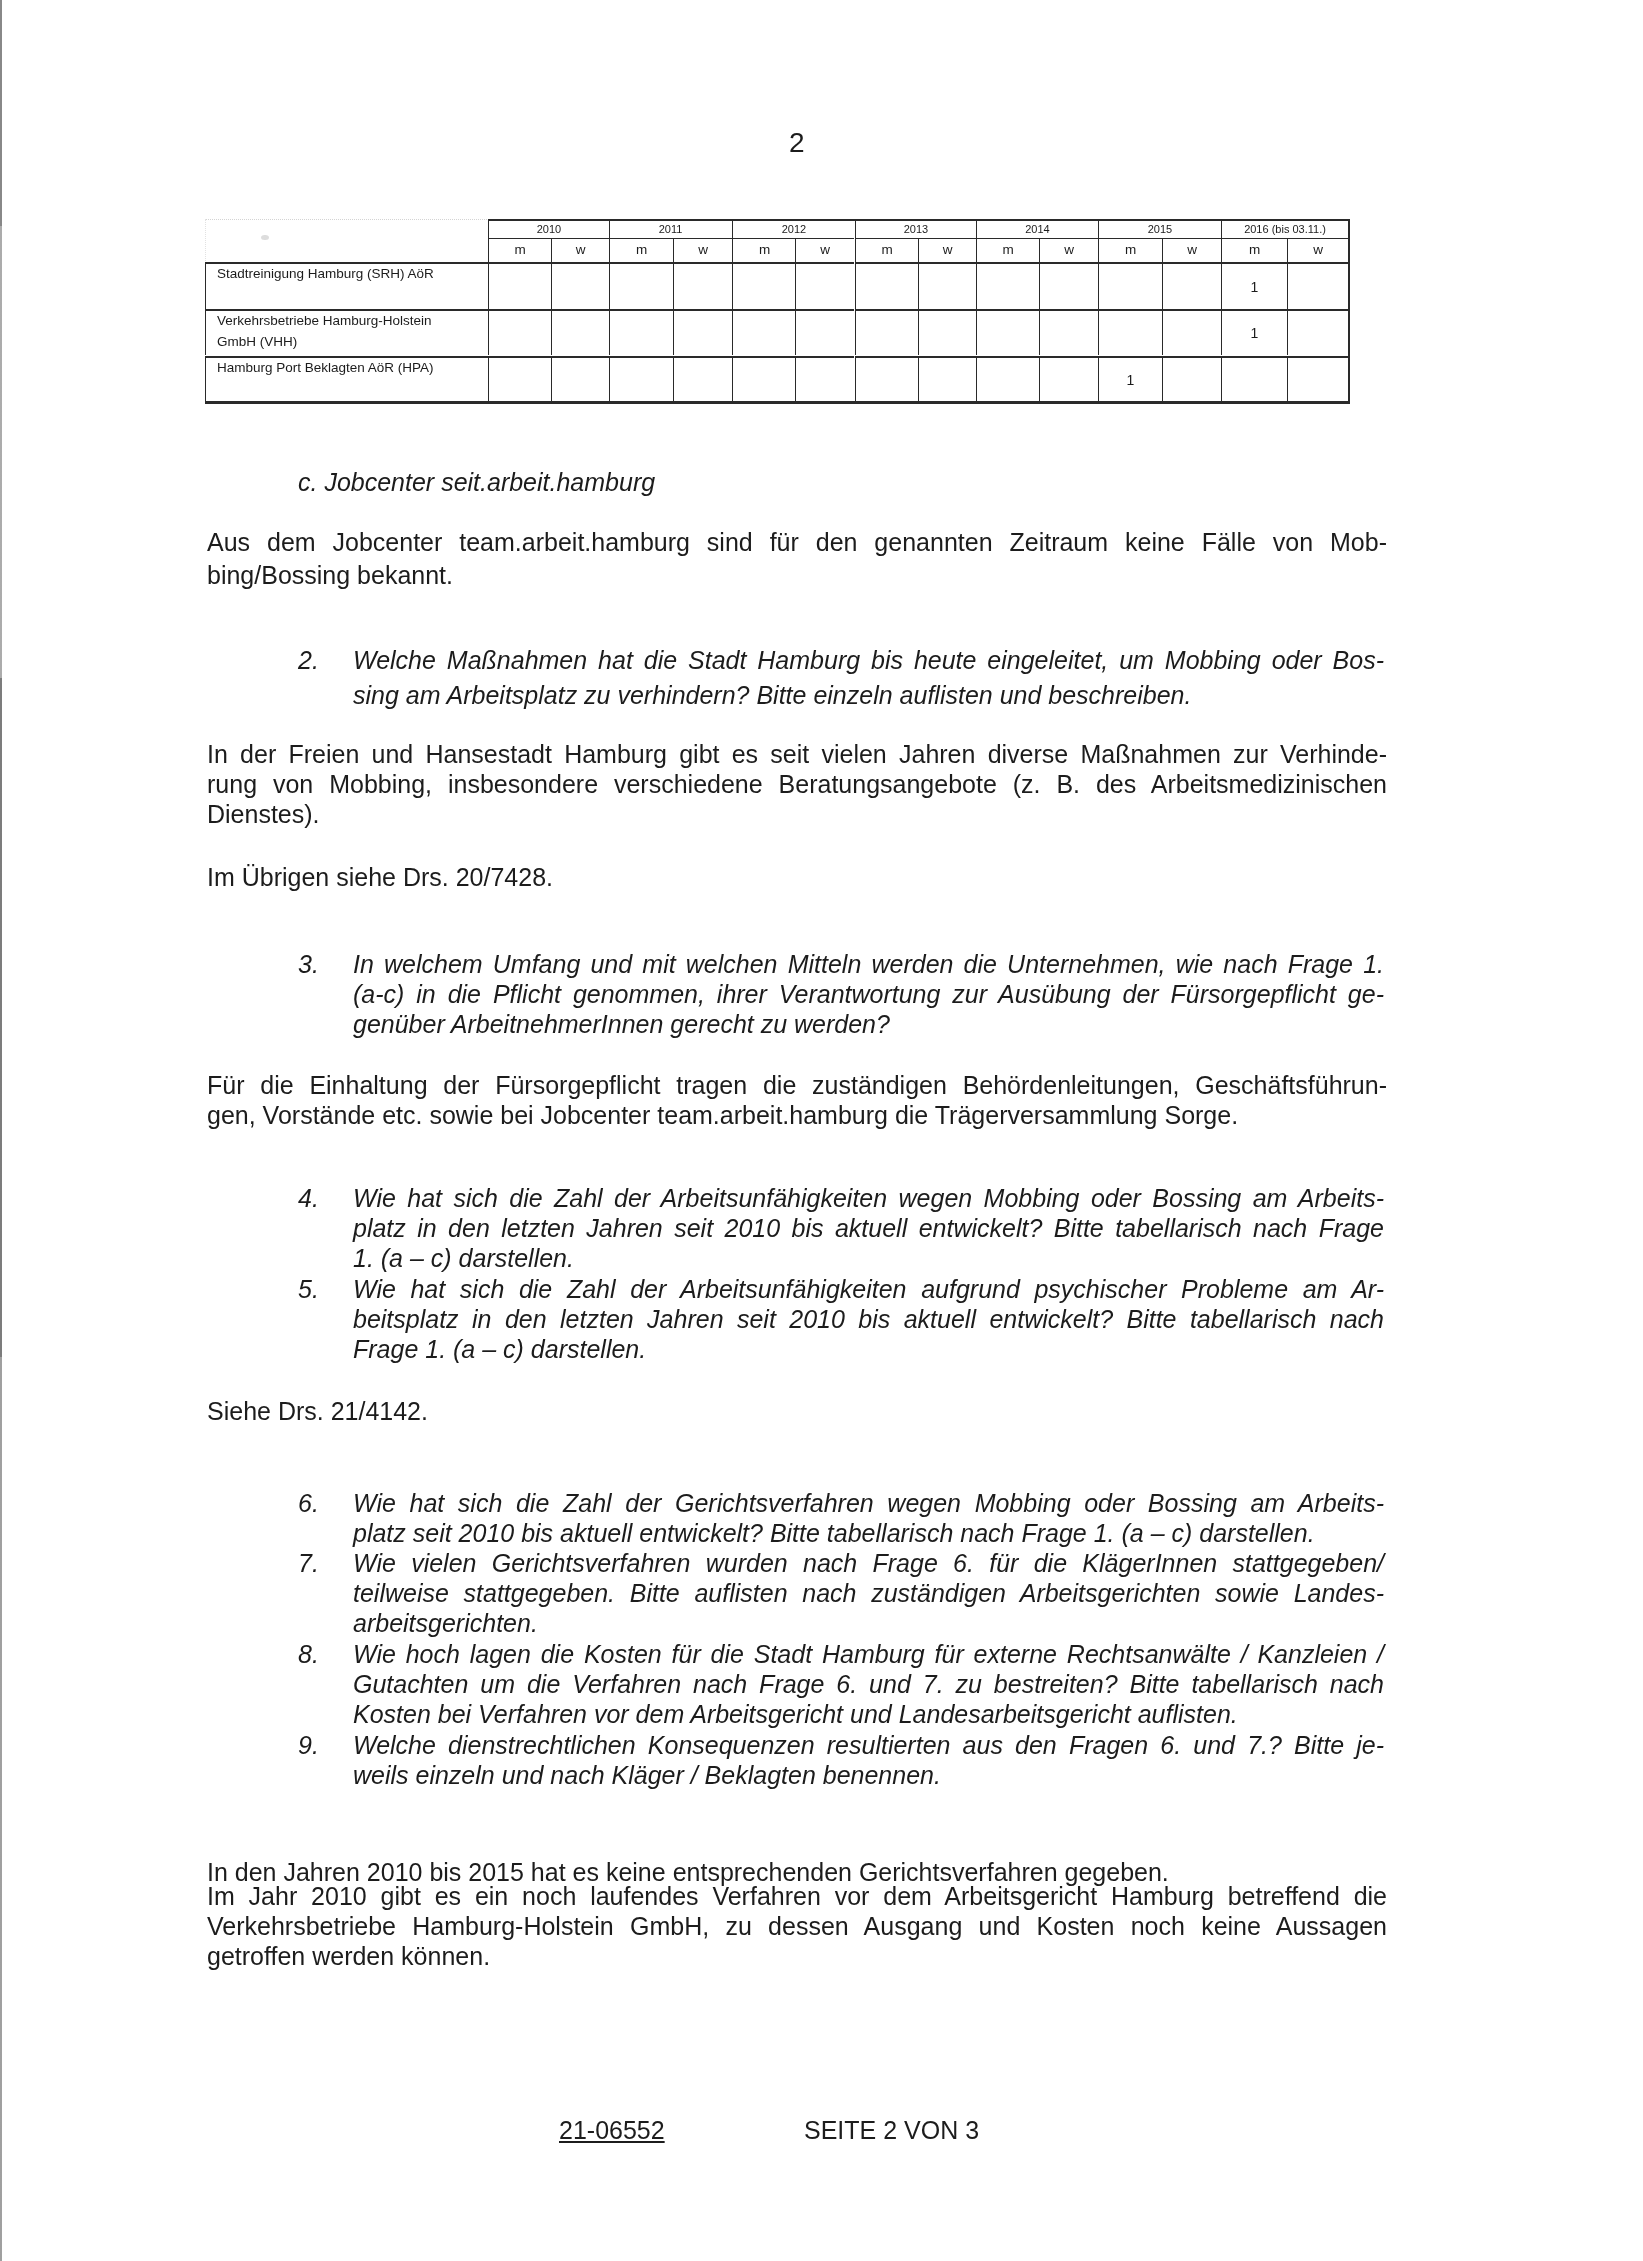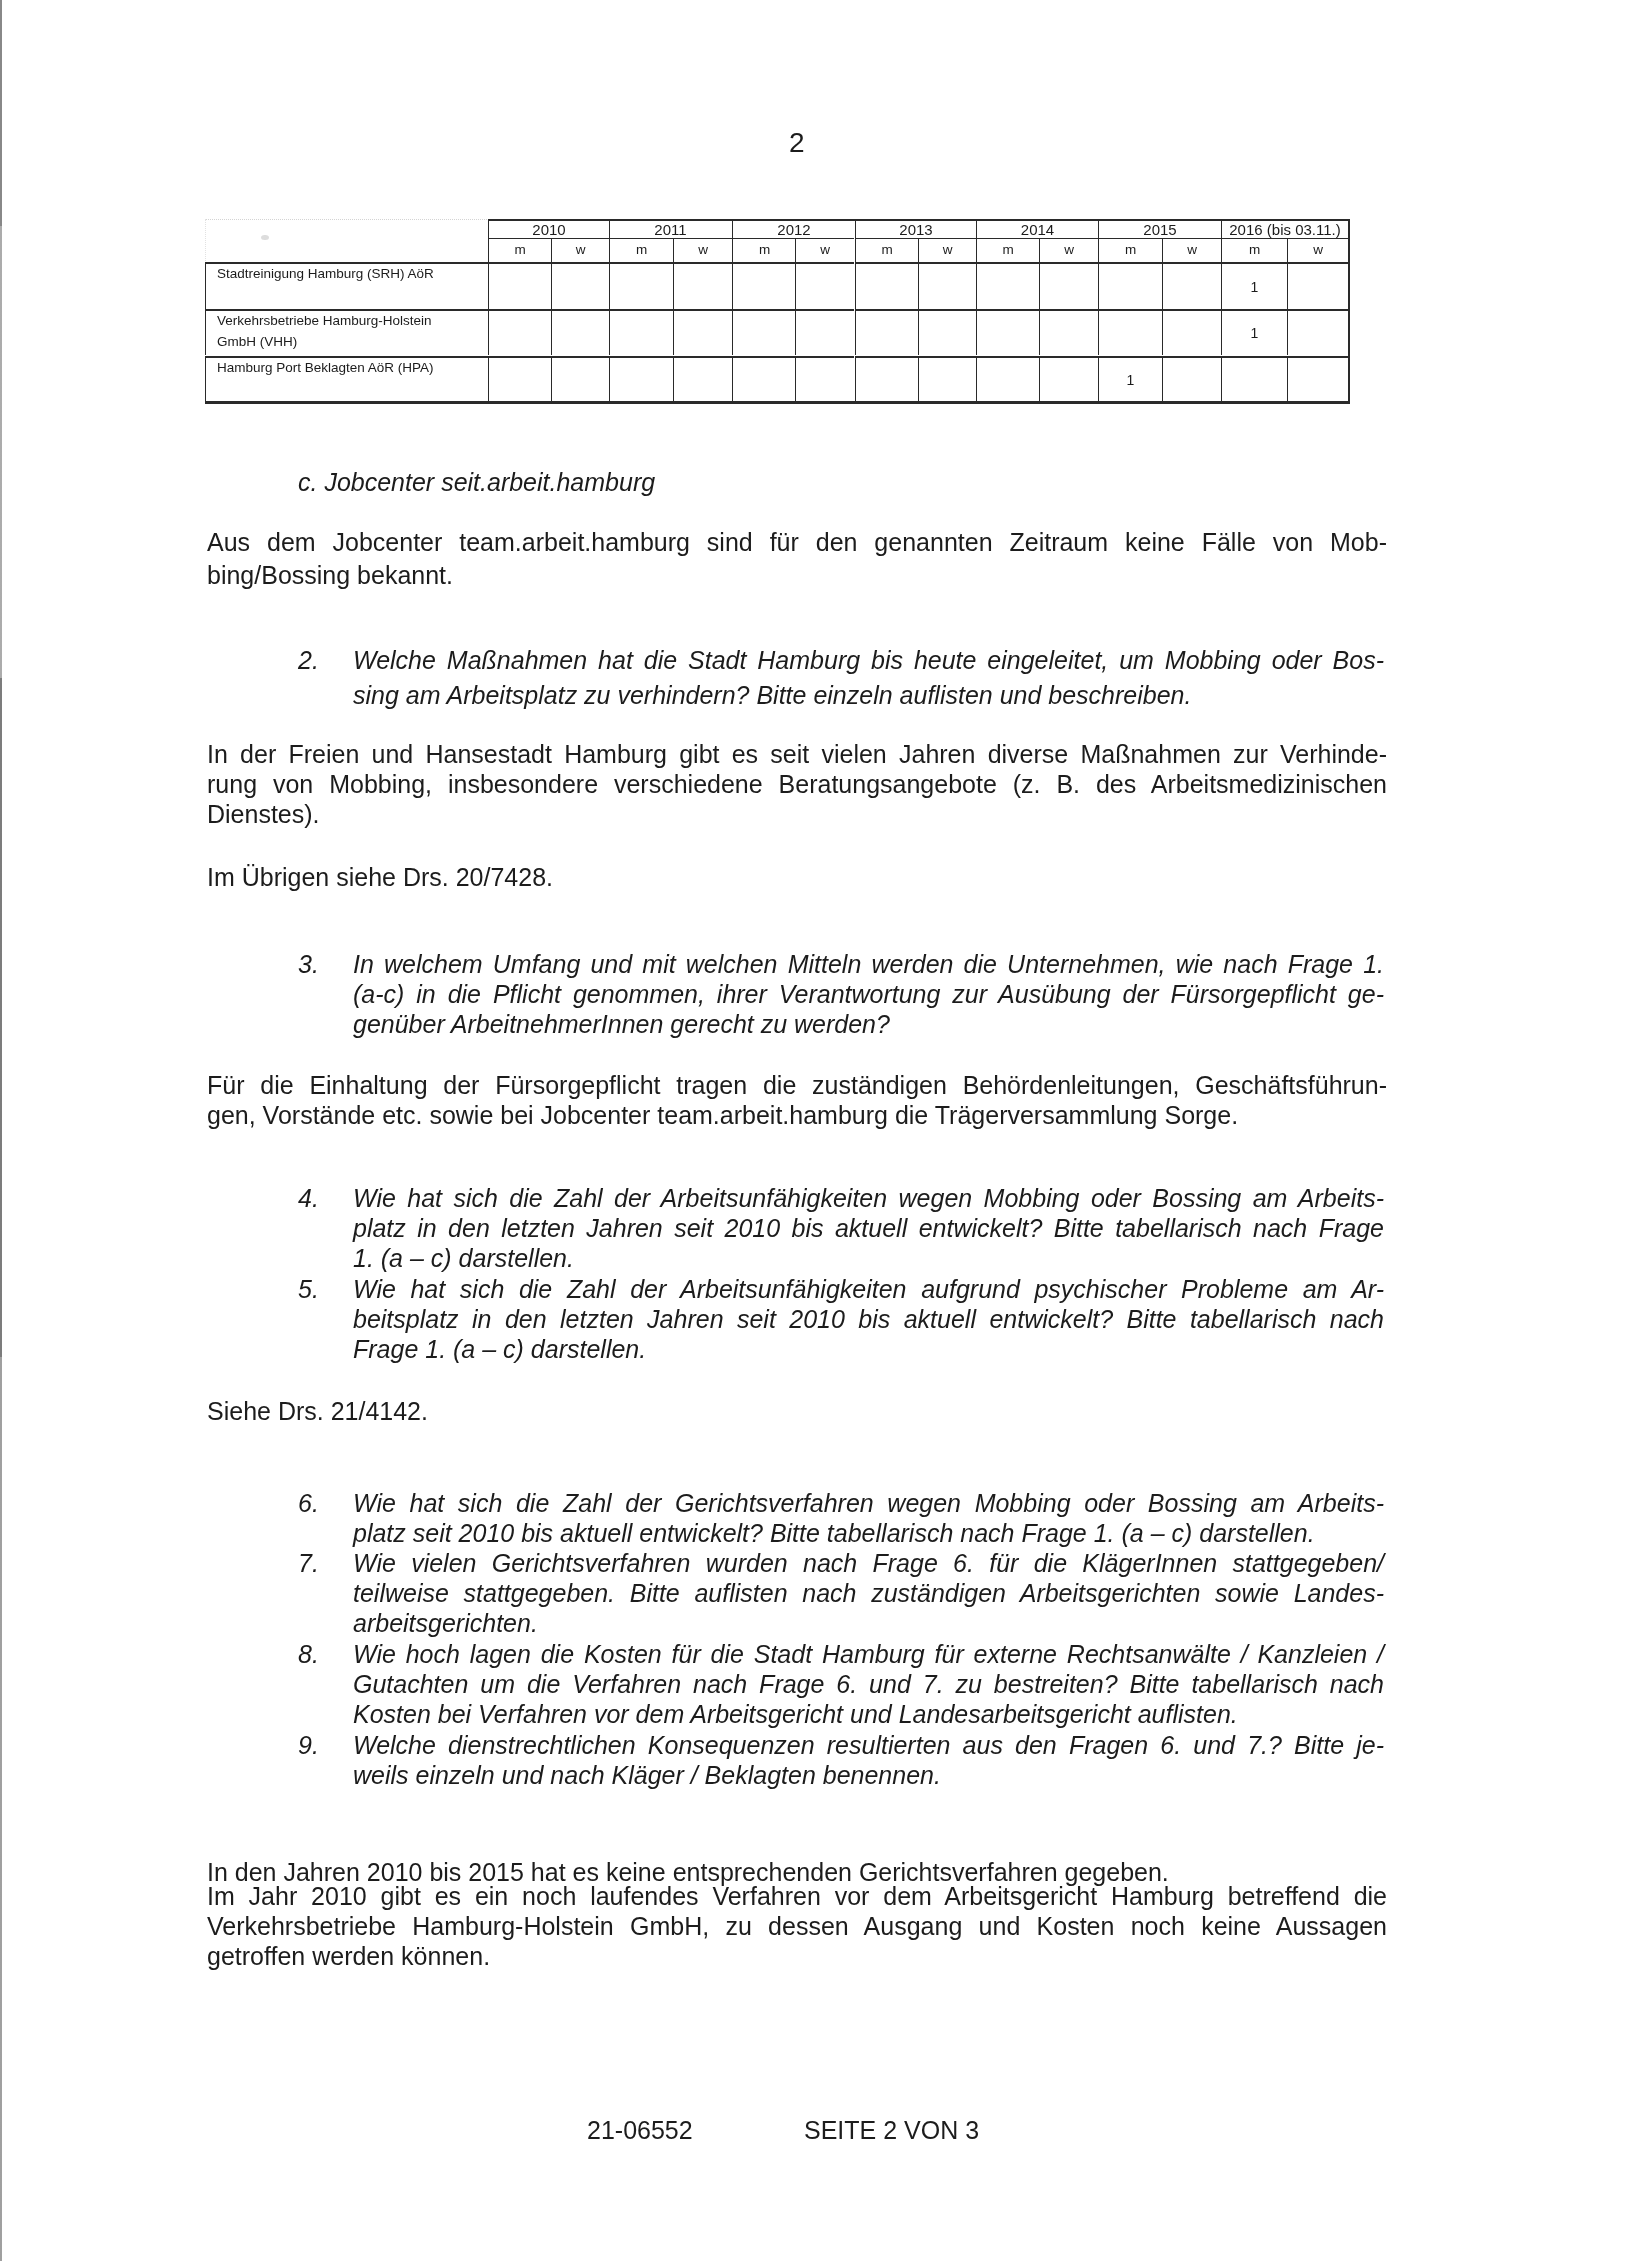--- a/index.html
+++ b/index.html
@@ -9,21 +9,21 @@
     font-family: "Liberation Sans", "DejaVu Sans", sans-serif;
   }
   .scan-edge { position: absolute; left: 0; top: 0; width: 1.9px; height: 2261px;
     background: linear-gradient(#555 0 10%, #888 10% 30%, #444 30% 60%, #777 60% 100%); opacity: .7; }
   .abs { position: absolute; }
   .page-num { left: 789px; top: 129px; font-size: 28px; line-height: 28px; }
   .ghost { position: absolute; left: 205px; top: 219px; width: 284px; height: 44px;
     border-top: 1.3px dotted #d4d4d4; border-bottom: 1.3px dotted #d4d4d4; border-left: 1.3px dotted #e2e2e2; box-sizing: border-box; }
   .ghost-dot { position: absolute; left: 261px; top: 235px; width: 7.7px; height: 5.2px; border-radius: 50%; background: #ddd; }
   .year { position: absolute; top: 219px; height: 20px; box-sizing: border-box;
-    border: 1.9px solid #2a2a2a; border-bottom: none; font-size: 15px; line-height: 19.3px; text-align: center; }
+    border: 1.9px solid #2a2a2a; border-bottom: none; font-size: 11px; line-height: 19.3px; text-align: center; }
   .sub  { position: absolute; top: 238px; height: 24px; box-sizing: border-box;
     border-top: 1.9px solid #2a2a2a; border-left: 1.9px solid #2a2a2a; font-size: 13.5px; line-height: 22px; text-align: center; }
   .rowlbl { position: absolute; left: 205px; width: 285px; box-sizing: border-box;
     border-left: 1.9px solid #2a2a2a; border-top: 2.6px solid #2a2a2a;
     font-size: 13.5px; line-height: 20.6px; padding-left: 11px; display: flex; align-items: flex-start; }
   .cell { position: absolute; box-sizing: border-box; border-left: 1.9px solid #2a2a2a; border-top: 2.6px solid #2a2a2a;
     font-size: 14px; text-align: center; display: flex; align-items: center; justify-content: center; }
   .tbl-right { position: absolute; left: 1348px; top: 219px; width: 1.9px; height: 184px; background: #2a2a2a; }
   .tbl-bottom { position: absolute; left: 205px; top: 401px; width: 1145px; height: 2.6px; background: #2a2a2a; }
 
@@ -197,15 +197,15 @@
   <span class="line">weils einzeln und nach Kläger / Beklagten benennen.</span>
 </div>
 
 <div class="txt body-p" style="top:1822px;margin-top:35px;">In den Jahren 2010 bis 2015 hat es keine entsprechenden Gerichtsverfahren gegeben.</div>
 <div class="txt body-p" style="top:1881px;">
   <span class="jline">Im Jahr 2010 gibt es ein noch laufendes Verfahren vor dem Arbeitsgericht Hamburg betreffend die</span>
   <span class="jline">Verkehrsbetriebe Hamburg-Holstein GmbH, zu dessen Ausgang und Kosten noch keine Aussagen</span>
   <span class="line">getroffen werden können.</span>
 </div>
 
-<div class="abs footer" style="left:587px;">21-06552</div>
+<div class="abs footer" style="left:559px;text-decoration:underline;">21-06552</div>
 <div class="abs footer" style="left:804px;">SEITE 2 VON 3</div>
 
 
 </body></html>

